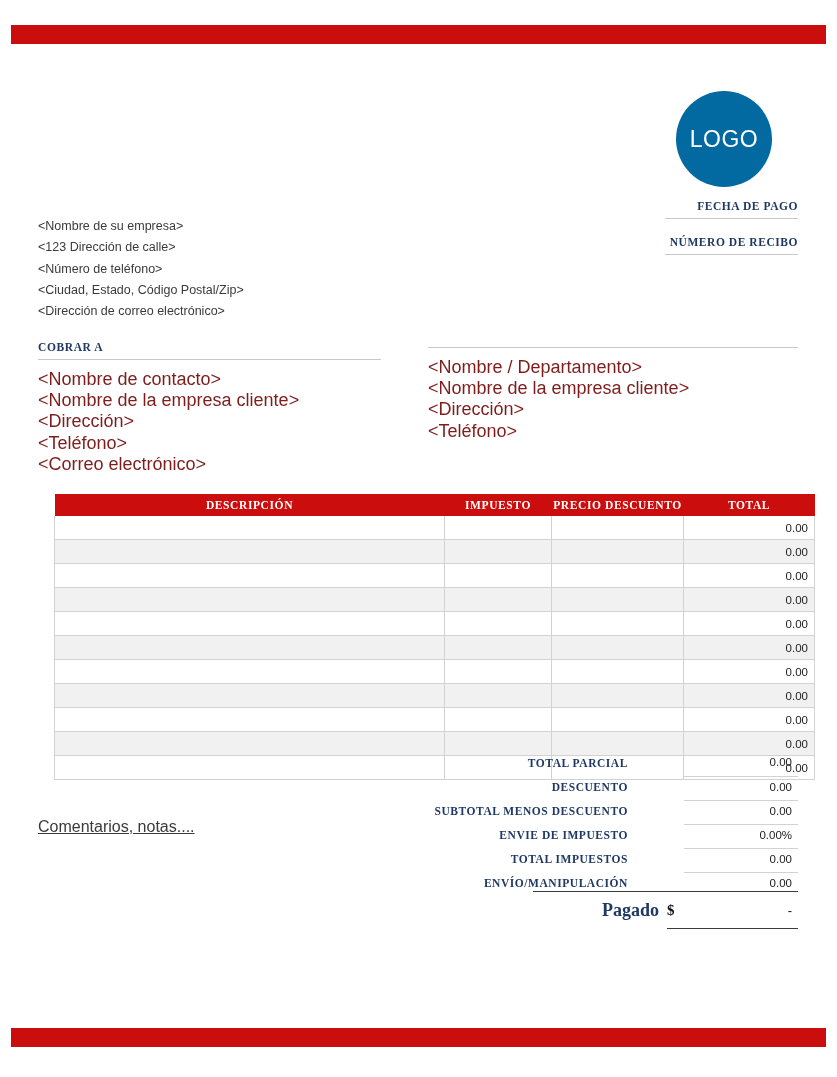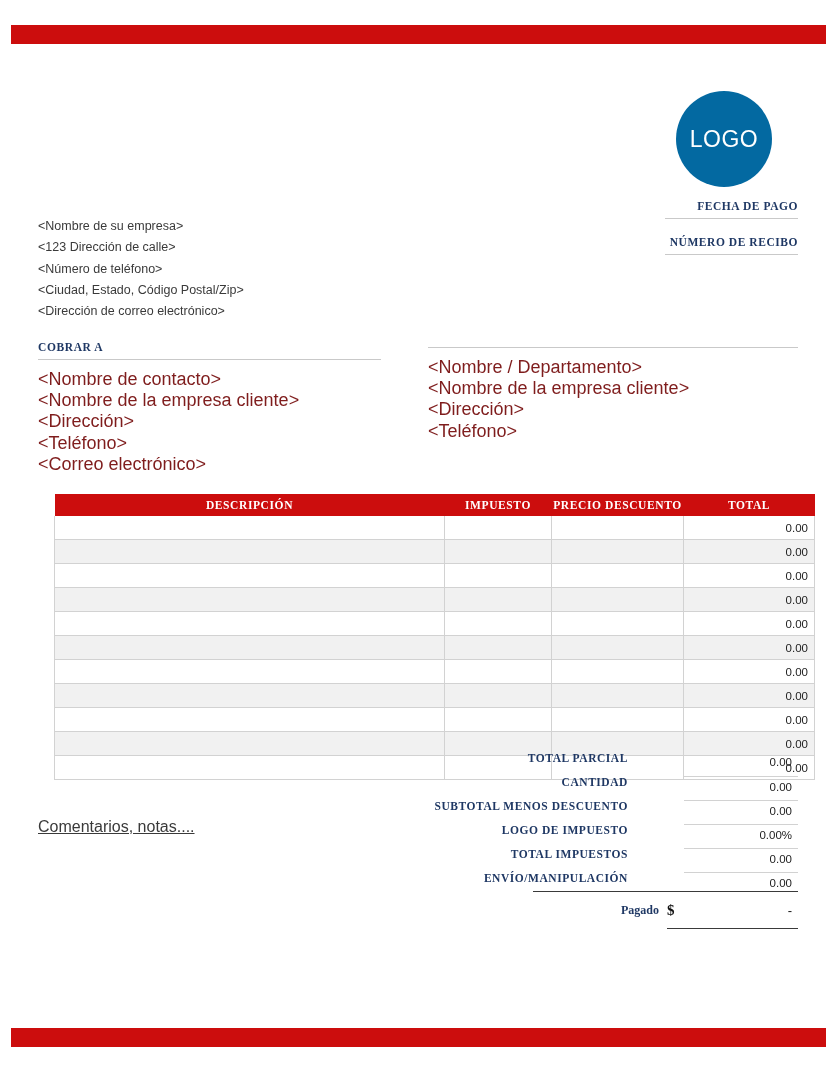--- a/index.html
+++ b/index.html
@@ -165,21 +165,21 @@
 
   
   .totals {
     position: absolute;
     left: 430px;
     top: 752px;
     width: 368px;
   }
   .totals-row {
     display: flex;
-    align-items: flex-start;
+    align-items: center;
     height: 24px;
     gap: 48px;
   }
   .totals-label {
     width: 237px;
     text-align: right;
     font-family: "Liberation Serif", serif;
     font-weight: bold;
     font-size: 11.5px;
     color: #1f3864;
@@ -217,21 +217,21 @@
     width: 368px;
     display: flex;
     align-items: center;
     height: 28px;
   }
   .paid-label {
     width: 237px;
     text-align: right;
     font-family: "Liberation Serif", serif;
     font-weight: bold;
-    font-size: 12px;
+    font-size: 18px;
     color: #1f3864;
     padding-right: 8px;
     box-sizing: border-box;
   }
   .paid-currency {
     font-family: "Liberation Serif", serif;
     font-weight: bold;
     font-size: 15px;
     color: #111111;
     width: 22px;
@@ -400,29 +400,29 @@
         </tr>
       </tbody>
   </table>
 
   <div class="totals" id="totals-block">
       <div class="totals-row">
         <div class="totals-label">TOTAL PARCIAL</div>
         <div class="totals-value">0.00</div>
       </div>
       <div class="totals-row">
-        <div class="totals-label">CANTIDAD</div>
+        <div class="totals-label">DESCUENTO</div>
         <div class="totals-value">0.00</div>
       </div>
       <div class="totals-row">
         <div class="totals-label">SUBTOTAL MENOS DESCUENTO</div>
         <div class="totals-value">0.00</div>
       </div>
       <div class="totals-row">
-        <div class="totals-label">LOGO DE IMPUESTO</div>
+        <div class="totals-label">ENVIE DE IMPUESTO</div>
         <div class="totals-value">0.00%</div>
       </div>
       <div class="totals-row">
         <div class="totals-label">TOTAL IMPUESTOS</div>
         <div class="totals-value">0.00</div>
       </div>
       <div class="totals-row">
         <div class="totals-label">ENVÍO/MANIPULACIÓN</div>
         <div class="totals-value">0.00</div>
       </div>

